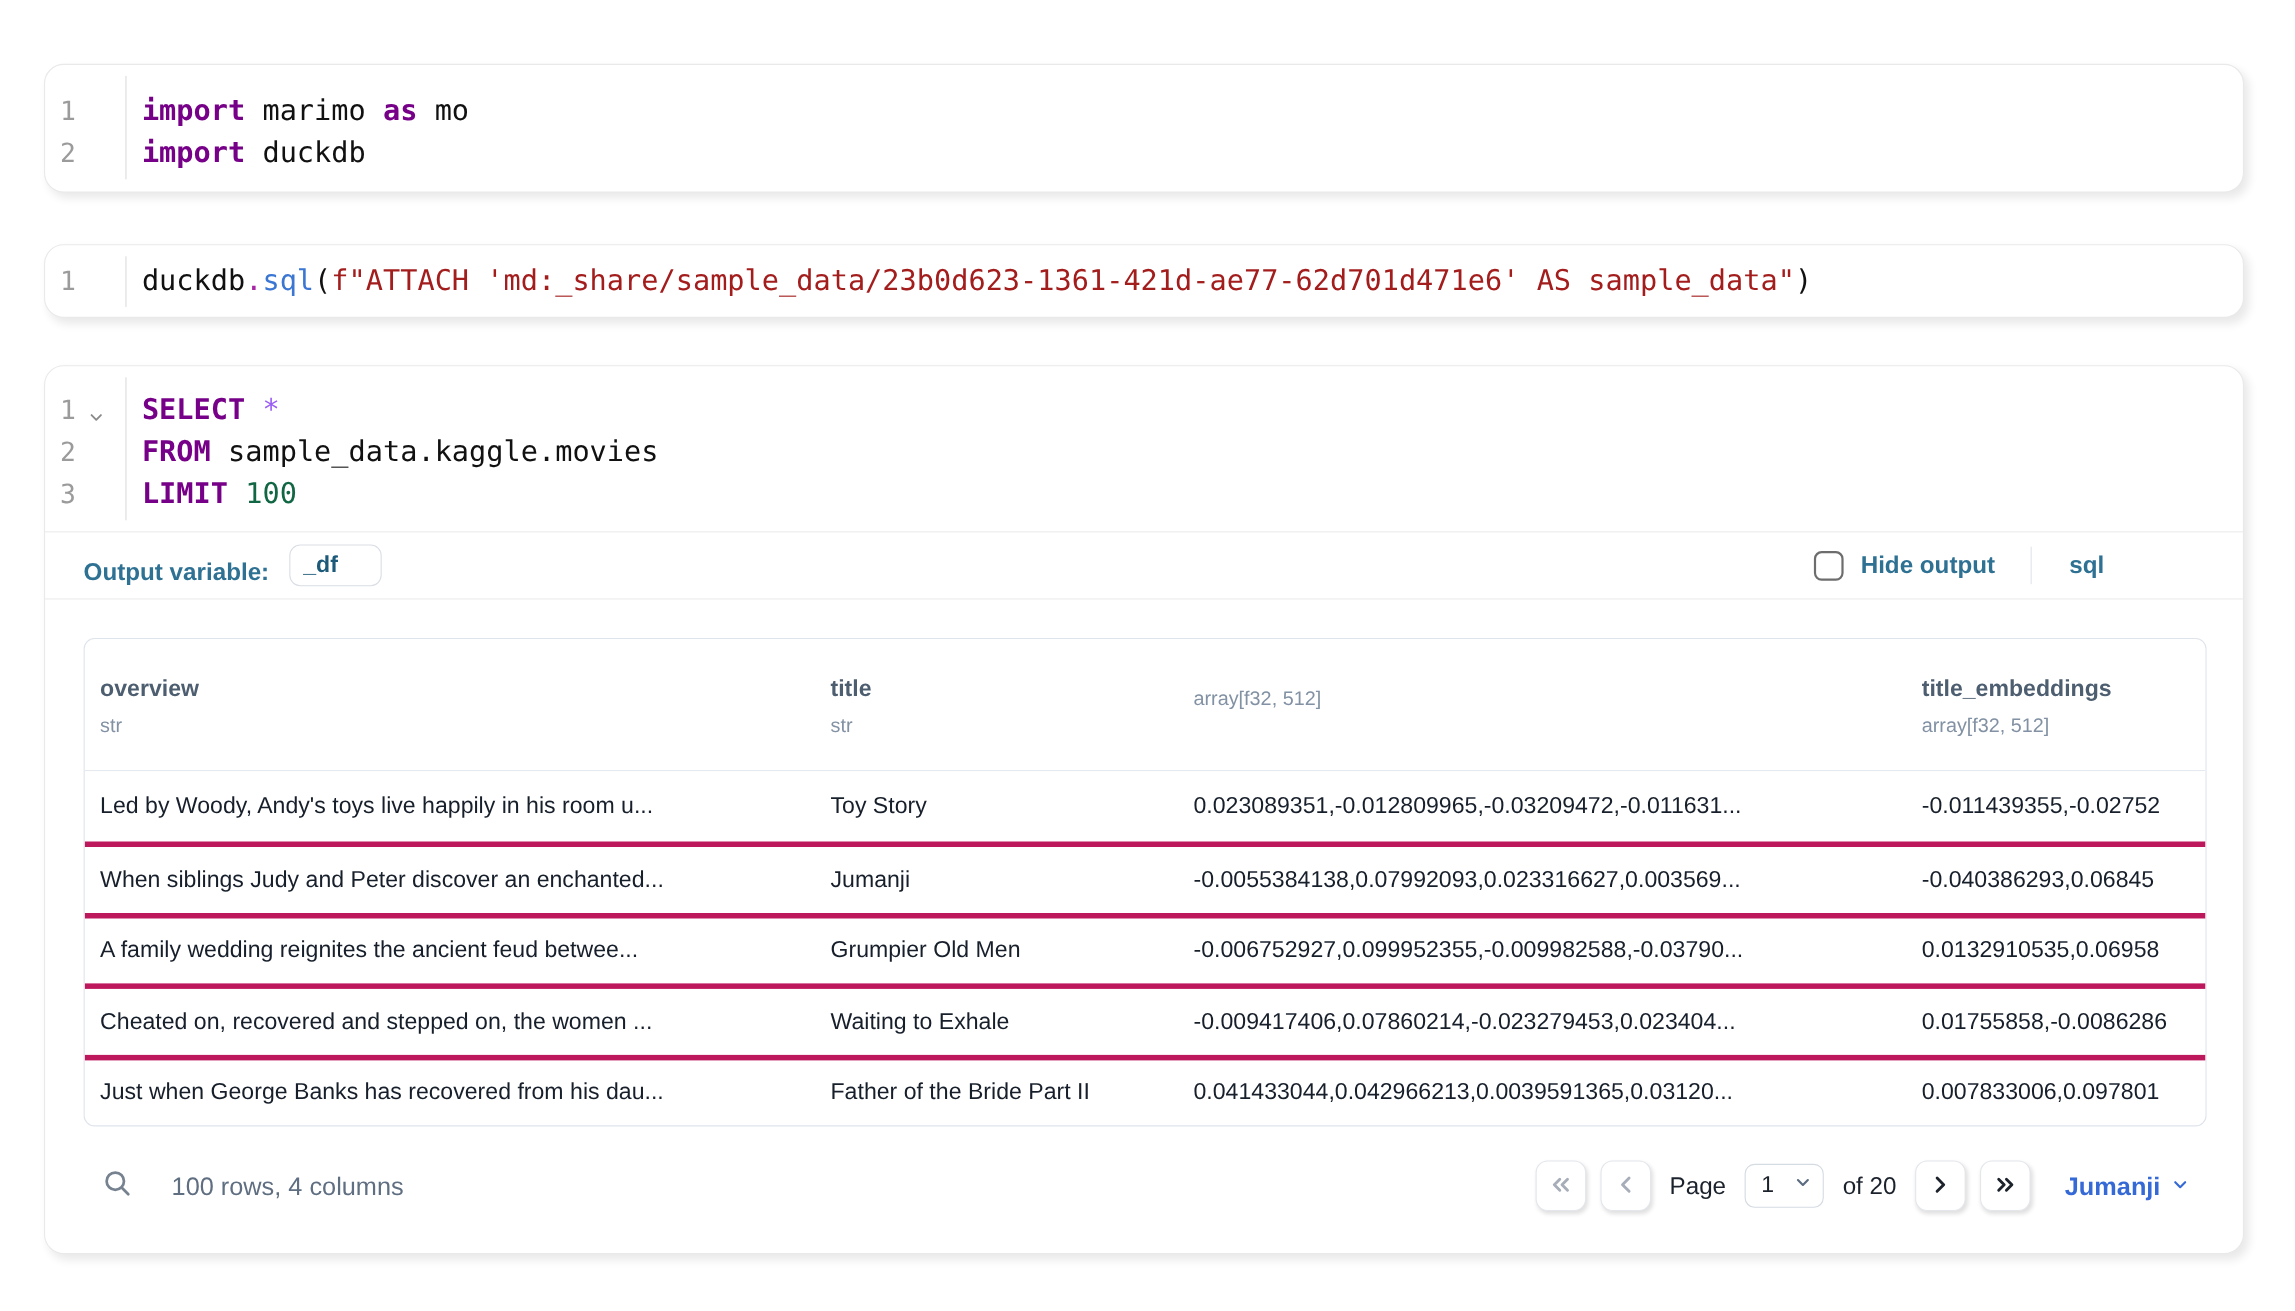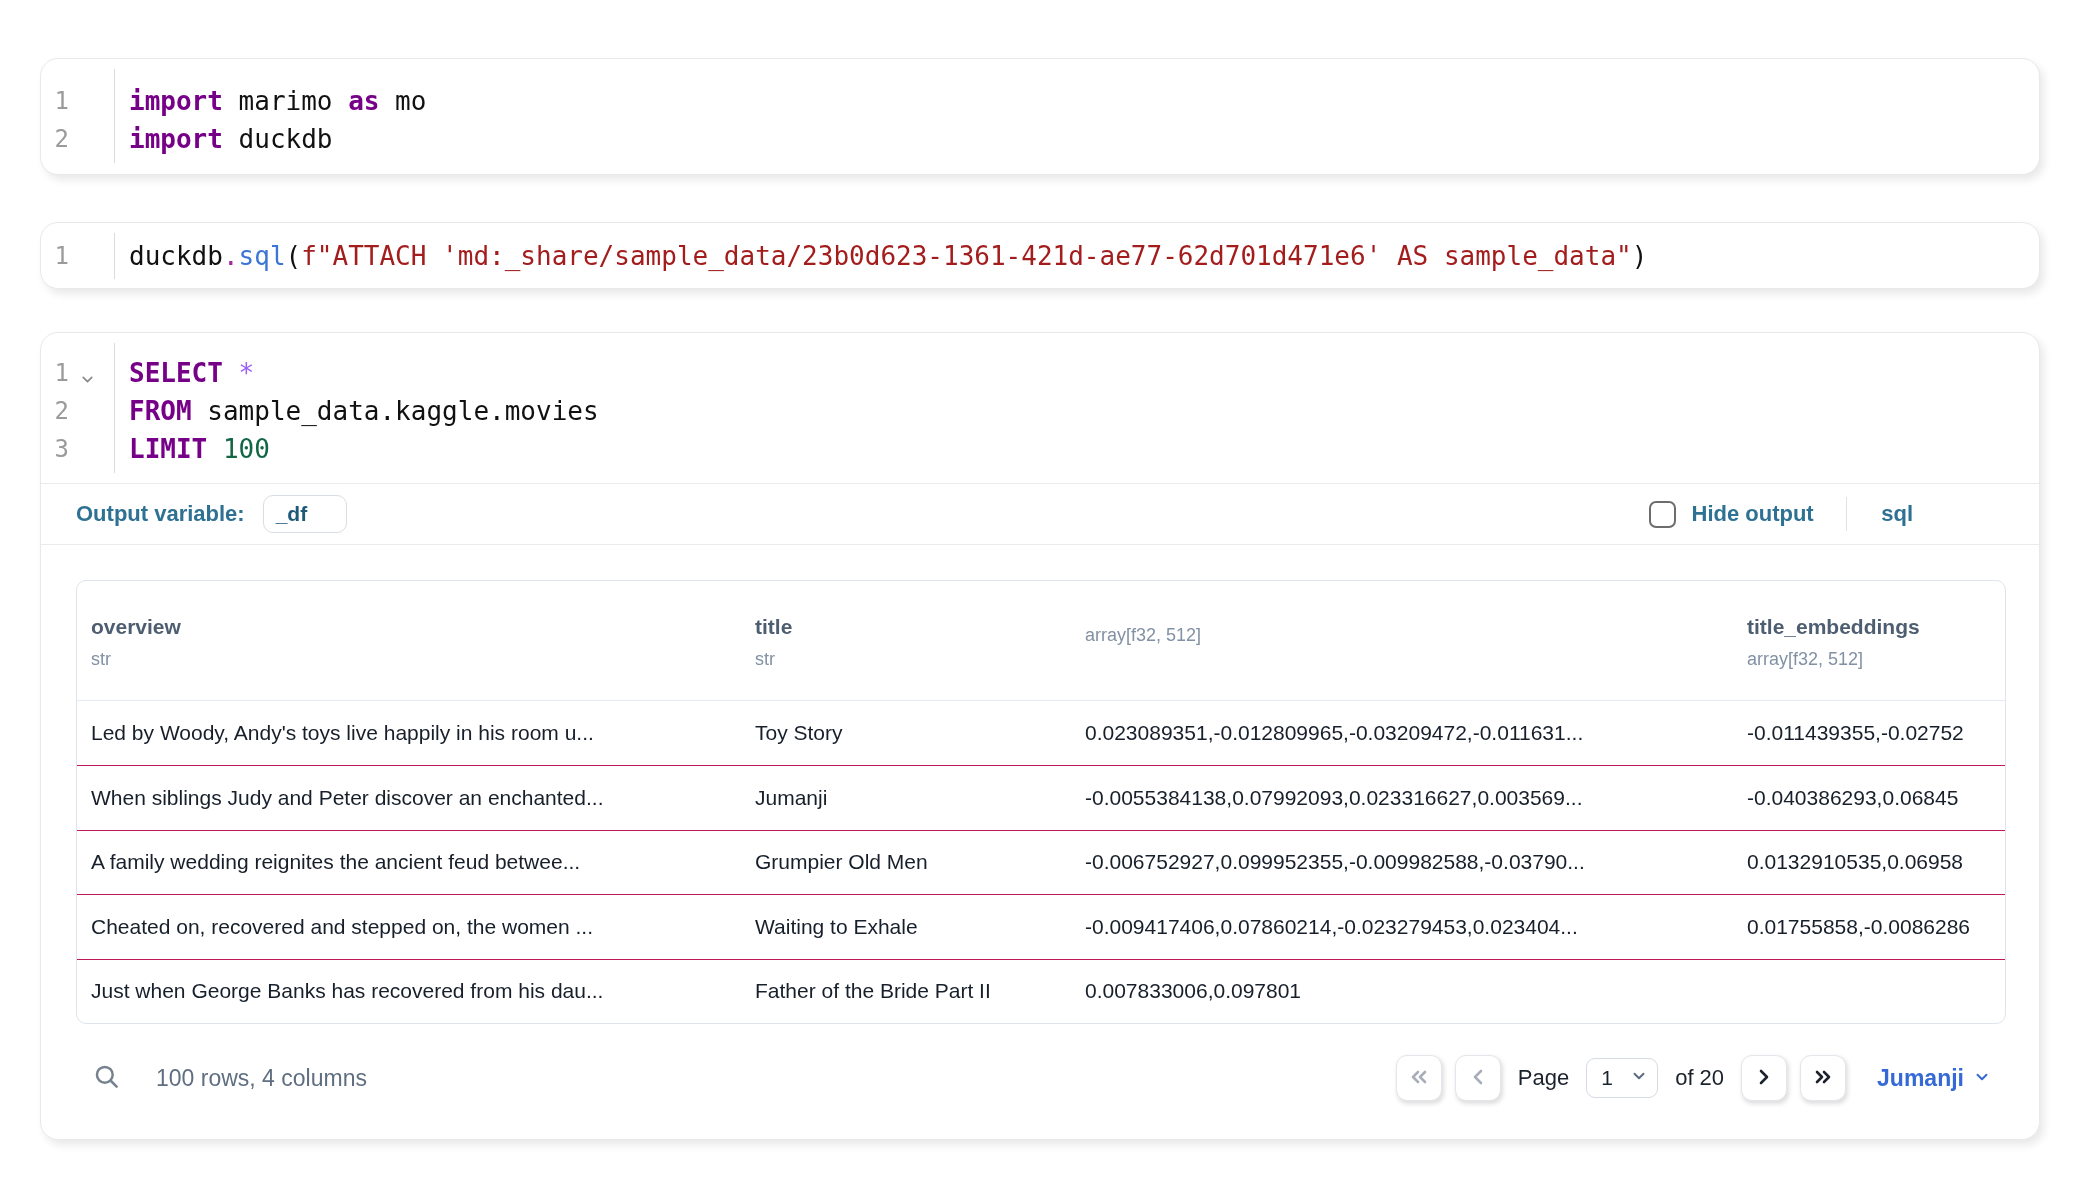--- a/index.html
+++ b/index.html
@@ -33,36 +33,36 @@
   .tok-plain{ color:#111111; }
   .tok-dot  { color:#a626a4; }
   .tok-fn   { color:#3a76d2; }
   .tok-str  { color:#a31d1d; }
   .tok-num  { color:#116644; }
   .tok-op   { color:#9b5ef5; }
 
   
   .hdivider { border-top:1.5px solid #ebebeb; }
   .toolbar { height:60px; display:flex; align-items:center; justify-content:space-between; padding:0 126px 0 35px; }
-  .toolbar-left  { display:flex; align-items:center; gap:18px; }
+  .toolbar-left  { display:flex; align-items:flex-end; gap:18px; }
   .toolbar-right { display:flex; align-items:center; }
   .out-label, .hide-label, .lang-label { font-size:22px; font-weight:bold; color:#2e7193; }
   .out-input { display:inline-flex; align-items:center; width:84px; height:38px; border:1.5px solid #d9dee5; border-radius:10px; padding-left:12px; font-size:21px; font-weight:bold; color:#1d5a7a; background:#fff; }
   .checkbox { width:27px; height:27px; border:2.5px solid #6d6d6d; border-radius:7px; background:#fff; margin-right:16px; }
   .vdivider { width:1.5px; height:34px; background:#dfe3e8; margin:0 34px 0 32px; }
 
   
   .output-area { padding:35px 35px 0; }
   .data-table { width:1930px; height:444px; border:1.5px solid #dfe4ec; border-radius:10px; overflow:hidden; background:#fff; }
   .thead { display:flex; height:120px; border-bottom:1px solid #e5eaf1; }
   .th { padding:34px 14px 0; flex:none; overflow:hidden; }
   .th-name { font-size:21px; font-weight:bold; color:#4e5e71; white-space:nowrap; }
   .th-type { font-size:18px; color:#8291a3; margin-top:10px; white-space:nowrap; }
   .tr { display:flex; height:64.4px; }
-  .tr + .tr { border-top:1px solid #be185d; }
+  .tr + .tr { border-top:5px solid #be185d; }
   .td { display:flex; align-items:center; padding:0 14px; flex:none; font-size:21px; color:#171f2b; white-space:nowrap; overflow:hidden; }
   .col-0 { width:664px; } .col-1 { width:330px; } .col-2 { width:662px; } .col-3 { width:272px; }
 
   
   .table-footer { height:116px; display:flex; align-items:center; justify-content:space-between; padding:0 48px 8px 52px; }
   .footer-left { display:flex; align-items:center; gap:36px; }
   .search-icon svg { stroke:#76828f; }
   .summary { font-size:23px; color:#5f6e80; }
   .pager { display:flex; align-items:center; gap:13px; }
   .pg-btn { width:46px; height:46px; border:1.5px solid #e3e6eb; border-radius:11px; background:#fff;
@@ -182,20 +182,21 @@
             </div>
             <div class="tr">
               <div class="td col-0">Cheated on, recovered and stepped on, the women ...</div>
               <div class="td col-1">Waiting to Exhale</div>
               <div class="td col-2">-0.009417406,0.07860214,-0.023279453,0.023404...</div>
               <div class="td col-3">0.01755858,-0.0086286</div>
             </div>
             <div class="tr">
               <div class="td col-0">Just when George Banks has recovered from his dau...</div>
               <div class="td col-1">Father of the Bride Part II</div>
+              <div class="td col-2">0.041433044,0.042966213,0.0039591365,0.03120...</div>
               <div class="td col-3">0.007833006,0.097801</div>
             </div>
           </div>
       </div>
     </div>
 
     <div class="table-footer">
       <div class="footer-left">
         <span class="search-icon">
           <svg width="27" height="27" viewBox="0 0 24 24" fill="none" stroke-width="2.2" stroke-linecap="round">

